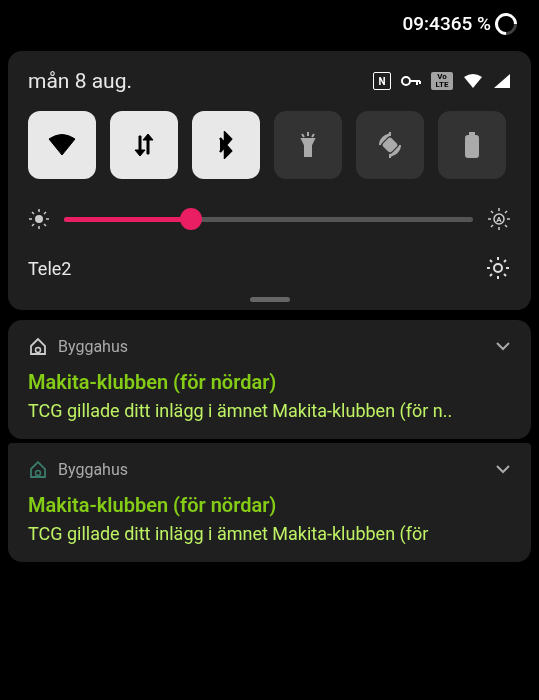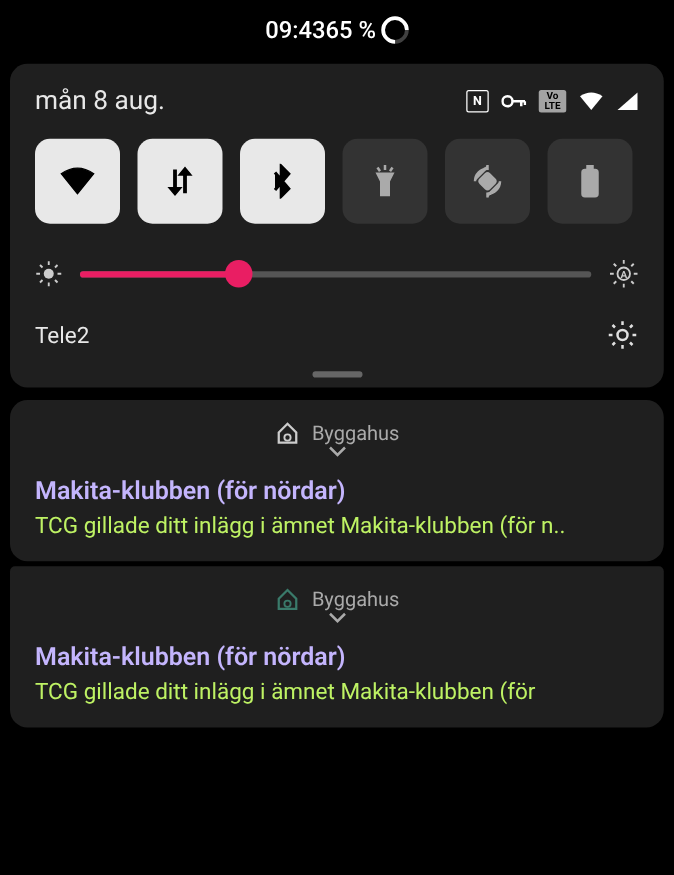--- a/index.html
+++ b/index.html
@@ -6,21 +6,21 @@
 body {
   width: 539px;
   height: 700px;
   background: #000;
   font-family: -apple-system, BlinkMacSystemFont, "Segoe UI", Roboto, sans-serif;
   color: #fff;
   overflow: hidden;
 }
 .status-bar {
   display: flex;
-  justify-content: center;
+  justify-content: flex-end;
   align-items: center;
   padding: 12px 22px 16px 22px;
   font-size: 19px;
   font-weight: 500;
 }
 .status-right {
   display: flex;
   align-items: center;
   gap: 4px;
 }
@@ -156,32 +156,31 @@
   border-top-left-radius: 4px;
   border-top-right-radius: 4px;
 }
 .notif-header {
   display: flex;
   justify-content: space-between;
   align-items: center;
   margin-bottom: 14px;
   color: #aaa;
   font-size: 16px;
-  flex-direction: column;
 }
 .notif-app {
   display: flex;
   align-items: center;
   gap: 10px;
 }
 .notif-title {
   font-size: 20px;
   font-weight: 600;
   margin-bottom: 6px;
-  color: #c4b5fd;
+  color: #84cc16;
 }
 .notif-body {
   font-size: 18px;
   color: #bef264;
   white-space: nowrap;
   overflow: hidden;
   text-overflow: ellipsis;
 }
 .app-icon {
   width: 20px;

